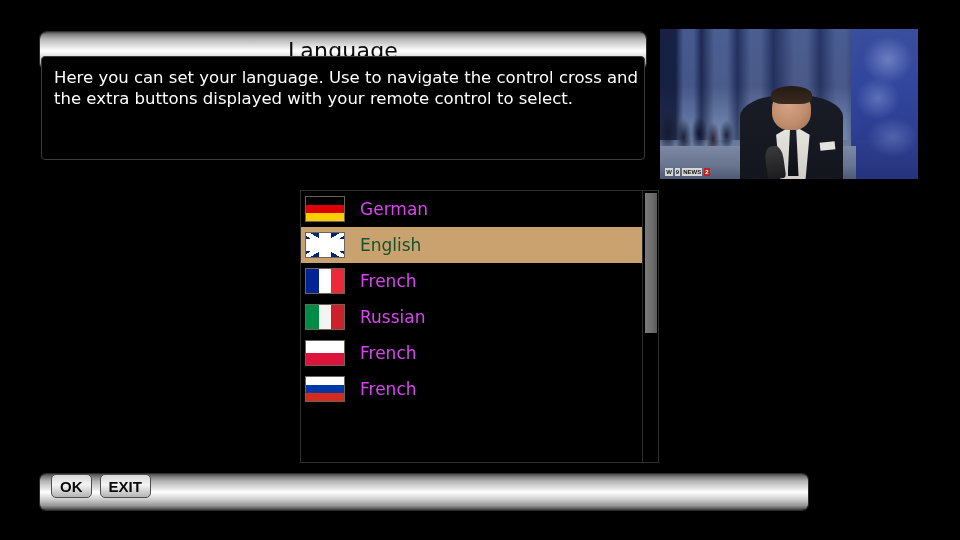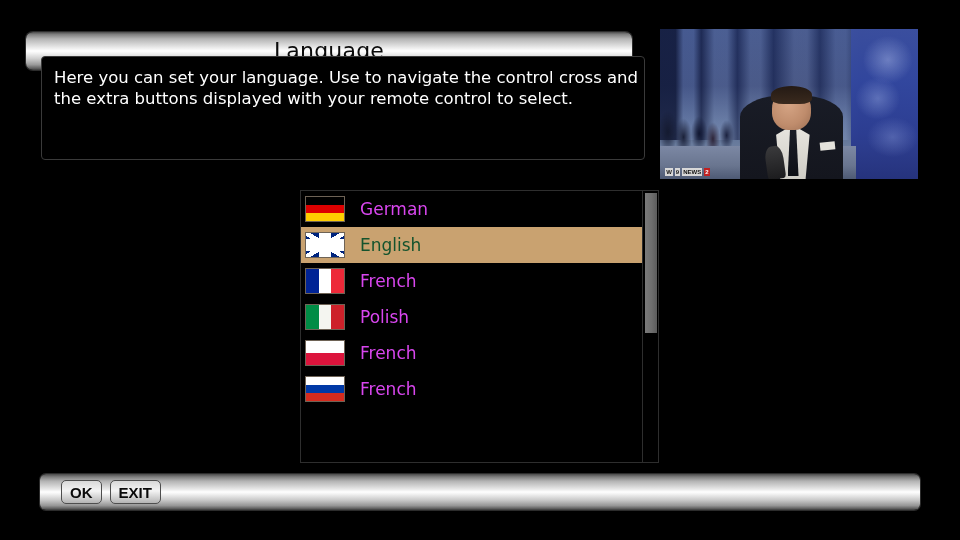--- a/index.html
+++ b/index.html
@@ -12,21 +12,21 @@
     width: 960px;
     height: 540px;
     background: #000000;
     overflow: hidden;
     font-family: "DejaVu Sans", sans-serif;
   }
 
   
   #title-bar {
     position: absolute;
-    left: 26px;
+    left: 40px;
     top: 32px;
     width: 606px;
     height: 38px;
     border-radius: 7px;
     background: linear-gradient(to bottom,
       #4a4a4a 0%,
       #7e7e7e 6%,
       #b4b4b4 18%,
       #e8e8e8 40%,
       #ffffff 50%,
@@ -299,38 +299,37 @@
     width: 12px;
     height: 140px;
     background: linear-gradient(to right, #7a7a7a 0%, #6e6e6e 55%, #5c5c5c 100%);
   }
 
   
   #bottom-bar {
     position: absolute;
     left: 40px;
     top: 474px;
-    width: 880px;
+    width: 768px;
     height: 36px;
     border-radius: 6px;
     background: linear-gradient(to bottom,
       #4a4a4a 0%,
       #7e7e7e 8%,
       #b4b4b4 20%,
       #e8e8e8 42%,
       #ffffff 50%,
       #efefef 57%,
       #cacaca 72%,
       #959595 88%,
       #585858 97%,
       #383838 100%);
     box-shadow: 0 0 0 1px #2c2c2c;
     display: flex;
-    align-items: center;
-    padding-left: 21px;
+    padding-left: 11px;
     gap: 8px;
     box-sizing: border-box;
   }
   .action-btn {
     height: 24px;
     min-width: 40px;
     padding: 0 8px;
     border-radius: 5px;
     border: 1px solid #4e4e4e;
     background: linear-gradient(to bottom, #d8d8d8 0%, #f4f4f4 45%, #e2e2e2 60%, #b4b4b4 100%);
@@ -394,21 +393,21 @@
       </div>
 
       <div class="lang-row">
         <span class="flag flag-fr"></span>
         <span class="lang-label">French</span>
       </div>
 
 
       <div class="lang-row">
         <span class="flag flag-it"></span>
-        <span class="lang-label">Polish</span>
+        <span class="lang-label">Russian</span>
       </div>
 
       <div class="lang-row">
         <span class="flag flag-pl"></span>
         <span class="lang-label">French</span>
       </div>
 
       <div class="lang-row">
         <span class="flag flag-ru"></span>
         <span class="lang-label">French</span>

